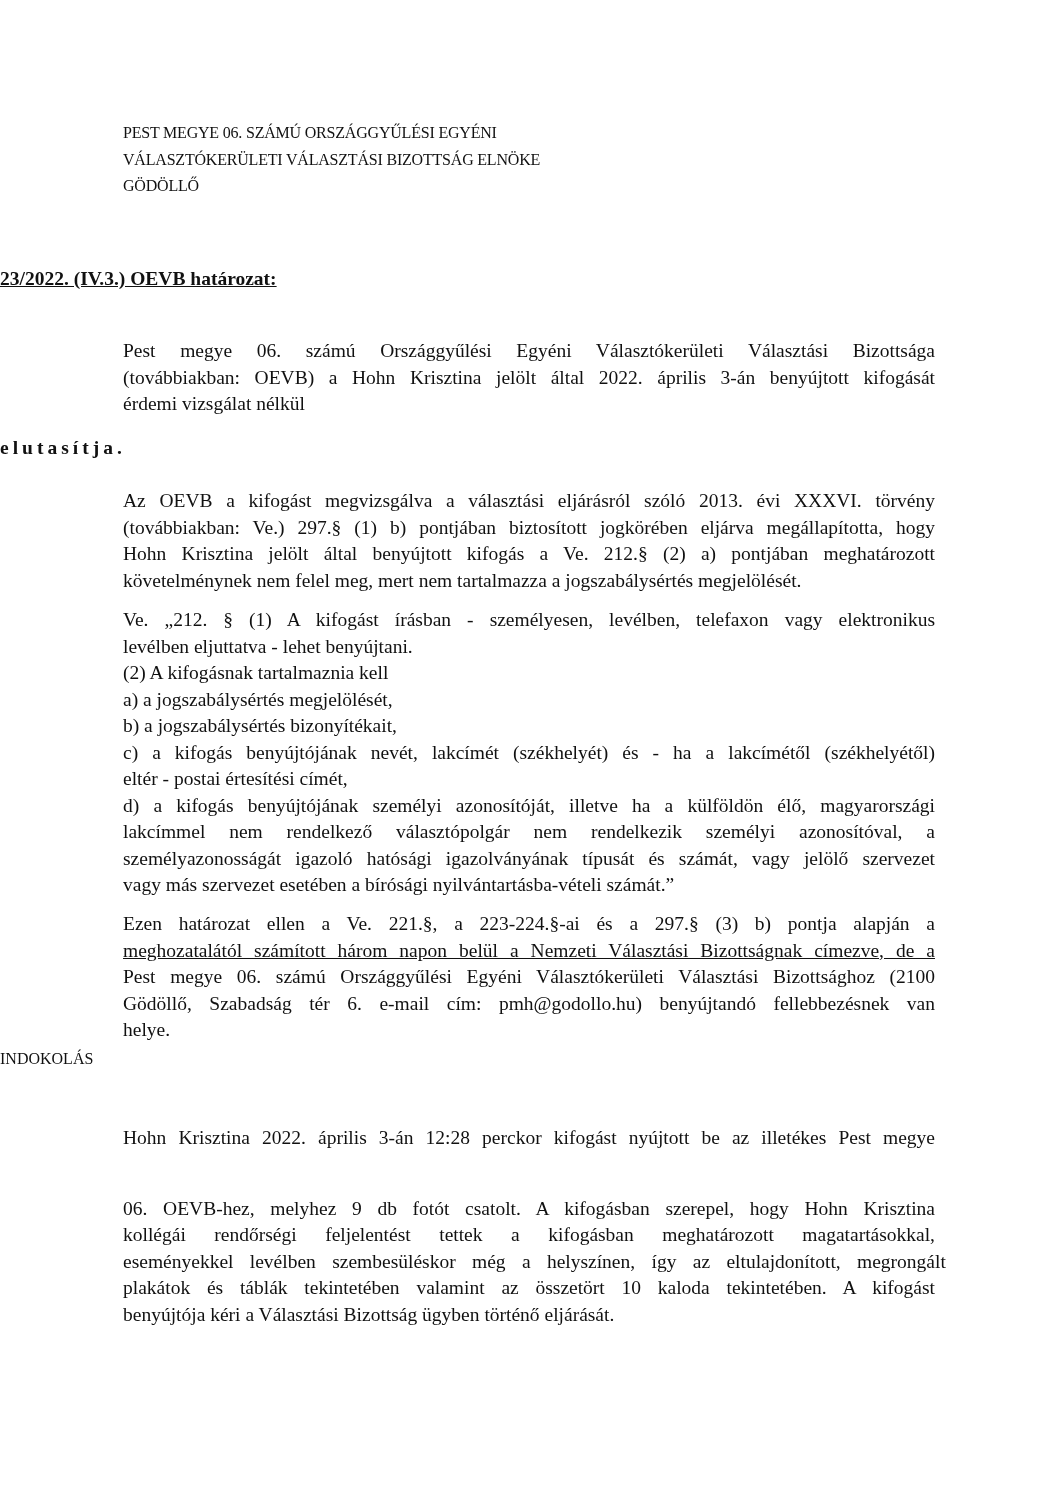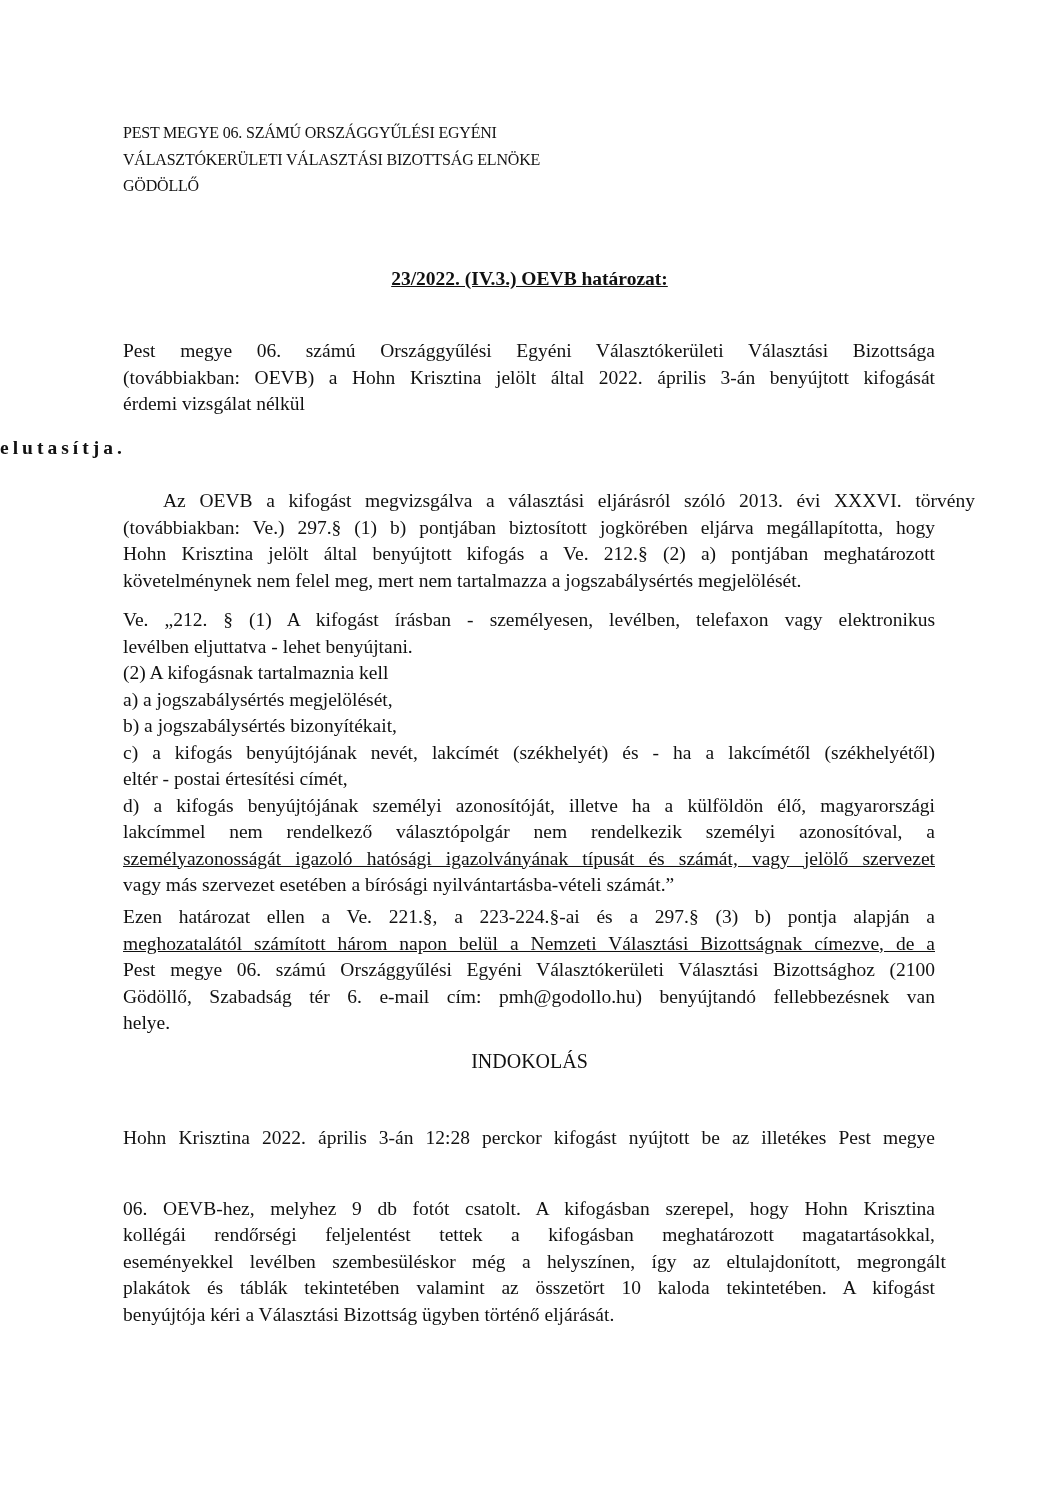--- a/index.html
+++ b/index.html
@@ -4,26 +4,26 @@
   <style>
     html, body { margin: 0; padding: 0; background: #ffffff; }
     body {
       width: 1059px; height: 1498px; position: relative; overflow: hidden;
       font-family: "Liberation Serif", "DejaVu Serif", serif;
       color: #111111;
       font-size: 19.5px;
     }
     .header { position: absolute; left: 123px; top: 120px; width: 620px; line-height: 26.5px; font-size: 16px; letter-spacing: -0.2px; }
     .header div { white-space: nowrap; }
-    .title { position: absolute; left: 0; width: 1059px; top: 268px; text-align: center; font-weight: bold; text-decoration: underline; font-size: 19.5px; }
+    .title { position: absolute; left: 0; width: 1059px; top: 268px; text-align: left; font-weight: bold; text-decoration: underline; font-size: 19.5px; }
     .para { position: absolute; left: 123px; width: 812px; text-align: justify; line-height: 26.5px; }
     .para .line { display: block; text-align: justify; text-align-last: justify; white-space: nowrap; }
     .para .line.last { text-align-last: left; }
     .verdict { position: absolute; left: 0; width: 864px; text-align: left; top: 437px; font-weight: bold; letter-spacing: 4px; }
-    .section-title { position: absolute; left: 0; width: 1059px; text-align: center; top: 1050px; font-size: 20px; }
+    .section-title { position: absolute; left: 0; width: 1059px; top: 1050px; font-size: 16px; }
     .p1 { top: 338px; }
     .p2 { top: 488px; }
     .p3 { top: 607px; }
     .p4 { top: 904px; }
     .p5 { top: 1125px; }
   </style>
 </head>
 <body>
 
 <div class="header">
@@ -36,42 +36,42 @@
 
 <div class="para p1">
   <span class="line" style="display: block; word-spacing: 19.752px;">Pest megye 06. számú Országgyűlési Egyéni Választókerületi Választási Bizottsága</span>
   <span class="line" style="display: block; word-spacing: 9.71875px;">(továbbiakban: OEVB) a Hohn Krisztina jelölt által 2022. április 3-án benyújtott kifogását</span>
   <span class="line last">érdemi vizsgálat nélkül</span>
 </div>
 
 <div class="verdict">elutasítja.</div>
 
 <div class="para p2">
-  <span class="line" style="display: block; word-spacing: 8.82161px; margin-left: 40px;">Az OEVB a kifogást megvizsgálva a választási eljárásról szóló 2013. évi XXXVI. törvény</span>
+  <span class="line" style="display: block; word-spacing: 8.82161px;">Az OEVB a kifogást megvizsgálva a választási eljárásról szóló 2013. évi XXXVI. törvény</span>
   <span class="line" style="display: block; word-spacing: 8.075px;">(továbbiakban: Ve.) 297.§ (1) b) pontjában biztosított jogkörében eljárva megállapította, hogy</span>
   <span class="line" style="display: block; word-spacing: 10.3854px; font-family: Liberation Serif, serif;">Hohn Krisztina jelölt által benyújtott kifogás a Ve. 212.§ (2) a) pontjában meghatározott</span>
   <span class="line last">követelménynek nem felel meg, mert nem tartalmazza a jogszabálysértés megjelölését.</span>
 </div>
 
 <div class="para p3">
   <span class="line" style="display: block; word-spacing: 11.1693px;">Ve. „212. § (1) A kifogást írásban - személyesen, levélben, telefaxon vagy elektronikus</span>
   <span class="line last">levélben eljuttatva - lehet benyújtani.</span>
   <span class="line last">(2) A kifogásnak tartalmaznia kell</span>
   <span class="line last">a) a jogszabálysértés megjelölését,</span>
   <span class="line last">b) a jogszabálysértés bizonyítékait,</span>
   <span class="line" style="display: block; word-spacing: 9.14583px;">c) a kifogás benyújtójának nevét, lakcímét (székhelyét) és - ha a lakcímétől (székhelyétől)</span>
   <span class="line last">eltér - postai értesítési címét,</span>
   <span class="line" style="display: block; word-spacing: 9.28125px;">d) a kifogás benyújtójának személyi azonosítóját, illetve ha a külföldön élő, magyarországi</span>
   <span class="line" style="display: block; word-spacing: 18.9961px;">lakcímmel nem rendelkező választópolgár nem rendelkezik személyi azonosítóval, a</span>
-  <span class="line" style="display: block; word-spacing: 9.24306px; text-decoration: underline;">személyazonosságát igazoló hatósági igazolványának típusát és számát, vagy jelölő szervezet</span>
+  <span class="line" style="display: block; word-spacing: 9.24306px;">személyazonosságát igazoló hatósági igazolványának típusát és számát, vagy jelölő szervezet</span>
   <span class="line last">vagy más szervezet esetében a bírósági nyilvántartásba-vételi számát.”</span>
 </div>
 
 <div class="para p4">
-  <span class="line" style="display: block; word-spacing: 11.85px;">Ezen határozat ellen a Ve. 221.§, a 223-224.§-ai és a 297.§ (3) b) pontja alapján a</span>
+  <span class="line" style="display: block; word-spacing: 11.85px; margin-top: 7px;">Ezen határozat ellen a Ve. 221.§, a 223-224.§-ai és a 297.§ (3) b) pontja alapján a</span>
   <span class="line" style="display: block; word-spacing: 7.10085px; text-decoration: underline;">meghozatalától számított három napon belül a Nemzeti Választási Bizottságnak címezve, de a</span>
   <span class="line" style="display: block; word-spacing: 9.7934px;">Pest megye 06. számú Országgyűlési Egyéni Választókerületi Választási Bizottsághoz (2100</span>
   <span class="line" style="display: block; word-spacing: 12.6545px;">Gödöllő, Szabadság tér 6. e-mail cím: pmh@godollo.hu) benyújtandó fellebbezésnek van</span>
   <span class="line last">helye.</span>
 </div>
 
 <div class="section-title">INDOKOLÁS</div>
 
 <div class="para p5">
   <span class="line" style="display: block; word-spacing: 7.22356px;">Hohn Krisztina 2022. április 3-án 12:28 perckor kifogást nyújtott be az illetékes Pest megye</span>

